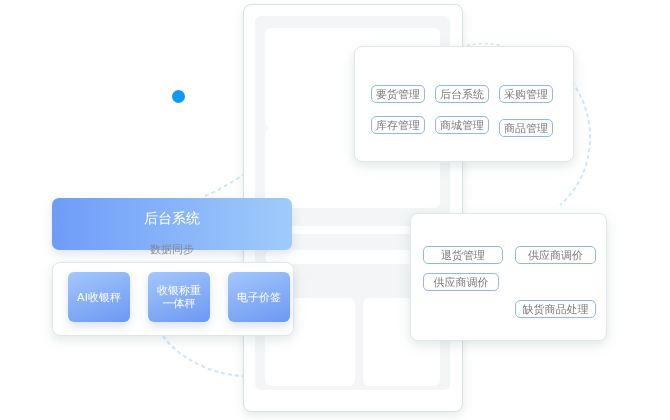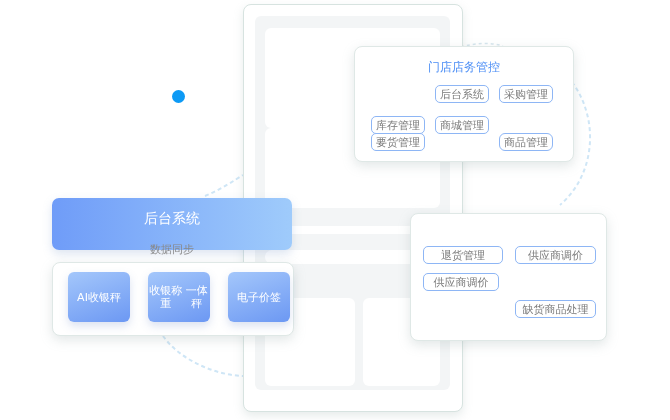--- a/index.html
+++ b/index.html
@@ -77,43 +77,42 @@
   <div class="ph-block" style="left:10px;top:112px;width:175px;height:80px;"></div>
   <div class="ph-block" style="left:10px;top:210px;width:175px;height:8px;border-radius:4px;"></div>
   <div class="ph-block" style="left:10px;top:234px;width:175px;height:14px;border-radius:7px;"></div>
   <div class="ph-block" style="left:10px;top:282px;width:90px;height:88px;"></div>
   <div class="ph-block" style="left:108px;top:282px;width:77px;height:88px;"></div>
 </div>
 
 <div class="abs dot"></div>
 
 <div class="abs card" style="left:354px;top:46px;width:218px;height:114px;">
-  <div class="card-title" style="top:12px;">门店店务管控</div>
-  <div class="pill" style="left:16px;top:38px;width:54px;margin-top:48px;">要货管理</div>
+  <div class="pill" style="left:16px;top:38px;width:54px;">要货管理</div>
   <div class="pill" style="left:80px;top:38px;width:54px;">后台系统</div>
   <div class="pill" style="left:144px;top:38px;width:54px;">采购管理</div>
   <div class="pill" style="left:16px;top:69px;width:54px;">库存管理</div>
   <div class="pill" style="left:80px;top:69px;width:54px;">商城管理</div>
-  <div class="pill" style="left:144px;top:86px;width:54px;border-radius:6px;">商品管理</div>
+  <div class="pill" style="left:144px;top:72px;width:54px;">商品管理</div>
 </div>
 
 <div class="abs card" style="left:410px;top:213px;width:195px;height:126px;">
   <div class="pill" style="left:12px;top:32px;width:80px;">退货管理</div>
   <div class="pill" style="left:104px;top:32px;width:81px;">供应商调价</div>
   <div class="pill" style="left:12px;top:59px;width:76px;">供应商调价</div>
   <div class="pill" style="left:104px;top:86px;width:81px;">缺货商品处理</div>
 </div>
 
 <div class="abs backend-btn">后台系统</div>
 <div class="abs sync-label">数据同步</div>
 
 <div class="abs card device-card">
   <div class="device" style="left:15px;">
     <span>AI收银秤</span>
   </div>
-  <div class="device" style="left:95px;flex-direction:row;">
+  <div class="device" style="left:95px;flex-direction:column;">
     <span>收银称重</span>
     <span>一体秤</span>
   </div>
   <div class="device" style="left:175px;">
     <span>电子价签</span>
   </div>
 </div>
 
 </body></html>

